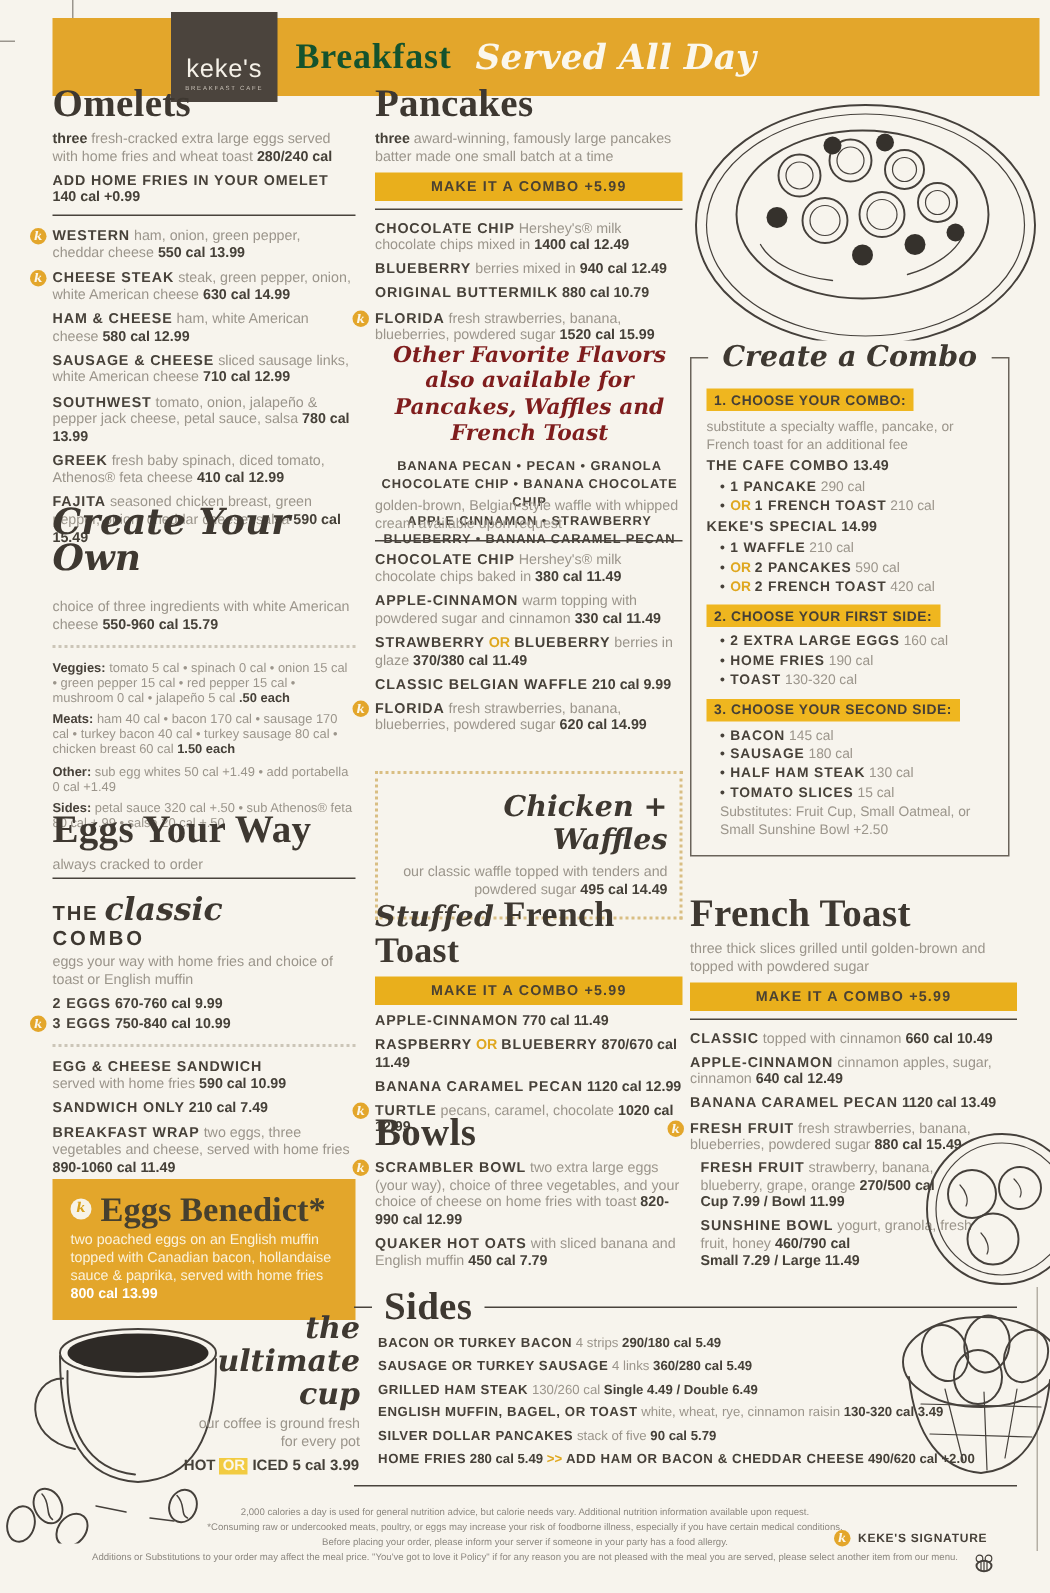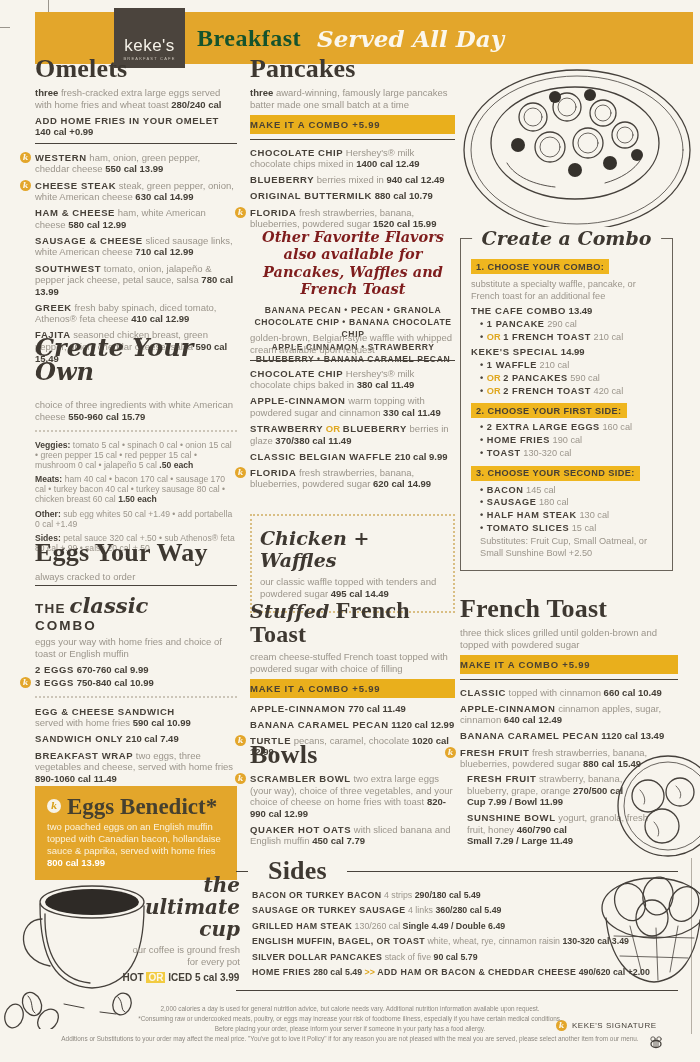--- a/index.html
+++ b/index.html
@@ -10,21 +10,21 @@
   .intro{font-size:9.5px;line-height:1.25;color:#9B958B;margin:0 0 4px}
   .b{font-weight:700;color:#454038}
   .rule{border:0;border-top:1.5px solid #49433C;margin:5px 0 8px}
   .rule-s{border:0;border-top:1.5px solid #49433C;margin:2px 0 7px}
   .dotrule{border:0;border-top:2px dotted #CCC5B8;margin:7px 0 8px}
   .mi{position:relative;font-size:9.5px;line-height:1.22;margin-bottom:4.5px}
   .nm{font-weight:700;color:#474139;letter-spacing:.6px}
   .ds{color:#9B958B}
   .vl{font-weight:700;color:#454038}
   .badge{position:absolute;left:-15px;top:0;width:11px;height:11px;border-radius:50%;background:#E3A62B;color:#FBF7EC;font:italic 700 8px/11px "DejaVu Serif",serif;text-align:center}
-  .banner{background:#E9AF1C;color:#4A4132;font-weight:700;font-size:9.5px;letter-spacing:.8px;text-align:left;padding:4px 0;margin:2px 0 5px}
+  .banner{background:#E9AF1C;color:#4A4132;font-weight:700;font-size:9.5px;letter-spacing:.8px;text-align:center;padding:4px 0;margin:2px 0 5px}
   .or-g{color:#DFA71F;font-weight:700}
   .or-hl{background:#F2CB41;color:#FBF7EC;font-weight:700;padding:0 2px}
   
   .band{left:35px;top:12px;width:658px;height:52px;background:#E3A62B;display:flex;align-items:center;padding-left:162px;box-sizing:border-box}
   .brk{font-family:Liberation Serif, serif;font-weight:700;font-size:24px;color:#14532d;letter-spacing:.5px}
   .sad{font-size:23px;color:#FBF7EC;margin-left:16px}
   .logo{left:114px;top:8px;width:71px;height:60px;background:#4B443D;color:#F5F1E8;display:flex;flex-direction:column;justify-content:flex-end;align-items:center;padding-bottom:7px;box-sizing:border-box}
   .logo-name{font-size:17px;letter-spacing:.5px;line-height:1}
   .logo-sub{font-size:4px;letter-spacing:1.2px;margin-top:2px;color:#C9C2B8}
   
@@ -43,43 +43,43 @@
   .bene-desc{font-size:9.5px;line-height:1.28;color:#FBF2DC}
   .vl2{color:#FFFFFF;font-weight:700}
   
   .coffee-script{font-size:20px;color:#3E3831;text-align:right;line-height:1.1}
   .coffee-desc{font-size:9.5px;color:#9B958B;text-align:right;margin-top:4px;line-height:1.3}
   .coffee-line{font-size:10px;font-weight:700;text-align:center;margin-top:3px;color:#454038}
   
   .flav-script{font-size:14.5px;color:#7f1d1d;text-align:center;line-height:1.2;margin:0 0 6px}
   .flav-line{font-size:8.6px;font-weight:700;letter-spacing:.6px;text-align:center;color:#474139;line-height:1.45}
   
-  .dotbox{border:2px dotted #D9BE83;padding:11px 8px 10px;text-align:left;box-sizing:border-box}
+  .dotbox{border:2px dotted #D9BE83;padding:11px 8px 10px;text-align:right;box-sizing:border-box}
   .cw-title{font-size:19px;color:#3E3831;margin-bottom:5px}
   .cw-desc{font-size:9.5px;color:#9B958B;line-height:1.3}
   
   .frame{border:1.5px solid #6A635A;padding:14px 10px 8px;box-sizing:border-box}
   .frame-title{position:absolute;top:-12px;left:50%;transform:translateX(-50%);background:#F7F4ED;padding:0 10px;font-size:19px;color:#3E3831;white-space:nowrap}
   .step{display:inline-block;background:#EFB61F;color:#453F36;font-weight:700;font-size:9.2px;letter-spacing:.4px;padding:2.5px 5px;margin:6px 0 3px}
   .note{font-size:9.2px;color:#9B958B;line-height:1.25;margin:2px 0 3px}
   .cmb{font-size:9.5px;margin:3px 0 2px}
   .opt{font-size:9.2px;line-height:1.38;padding-left:9px}
   .blt{color:#474139;font-weight:700;margin-right:1px}
   .ocal{color:#9B958B}
   
   .sd{position:relative;font-size:8.8px;line-height:1.25;margin-bottom:4.5px}
   .sd .nm{font-size:8.8px;letter-spacing:.4px}
-  .title-row{display:flex;align-items:center;gap:20px;margin-bottom:6px}
+  .title-row{display:flex;align-items:center;gap:8px;margin-bottom:6px}
   .title-row .ln{flex:0 0 12px;border-top:1.5px solid #49433C}
   .title-row .ln2{flex:1;border-top:1.5px solid #49433C}
   .title-row h2{margin:0}
   
   .legend{display:flex;align-items:center;gap:5px}
   .legend .lbadge{width:11px;height:11px;border-radius:50%;background:#E3A62B;color:#FBF7EC;font:italic 700 8px/11px "DejaVu Serif",serif;text-align:center}
-  .legend .ltxt{font-size:8px;font-weight:400;letter-spacing:.5px;color:#474139}
+  .legend .ltxt{font-size:8px;font-weight:700;letter-spacing:.5px;color:#474139}
   .footer{text-align:center;font-size:6.4px;line-height:1.55;color:#8D8880}
   .mark{background:#9a958d}
   .rline{background:#b5afa5}
   svg.sketch{stroke:#45403b;fill:none;stroke-width:1.3;stroke-linecap:round}
 </style>
 </head>
 <body>
 
 <div class="page">
 
@@ -190,23 +190,23 @@
     <div class="mi"><span class="badge">k</span><span class="nm">FLORIDA</span> <span class="ds">fresh strawberries, banana, blueberries, powdered sugar</span> <span class="vl">620 cal 14.99</span></div>
   </div>
 
   <div class="abs dotbox" style="left:250px;top:514px;width:205px">
     <div class="cw-title script">Chicken + Waffles</div>
     <div class="cw-desc"><span>our classic waffle topped with tenders and powdered sugar</span> <span class="vl">495 cal 14.49</span></div>
   </div>
 
   <div class="abs" style="left:250px;top:598px;width:205px">
     <h2 class="sec" style="font-size:24px"><span class="script" style="font-size:19px;font-family:'DejaVu Serif',serif">Stuffed</span> <span>French Toast</span></h2>
-    <p class="intro">cream cheese-stuffed French toast topped with powdered sugar with choice of filling</p>
     <div class="banner">MAKE IT A COMBO +5.99</div>
     <div class="mi"><span class="nm">APPLE-CINNAMON</span> <span class="vl">770 cal 11.49</span></div>
+    <div class="mi"><span class="nm">RASPBERRY</span> <span class="or-g">OR</span> <span class="nm">BLUEBERRY</span> <span class="vl">870/670 cal 11.49</span></div>
     <div class="mi"><span class="nm">BANANA CARAMEL PECAN</span> <span class="vl">1120 cal 12.99</span></div>
     <div class="mi"><span class="badge">k</span><span class="nm">TURTLE</span> <span class="ds">pecans, caramel, chocolate</span> <span class="vl">1020 cal 12.99</span></div>
   </div>
 
   <svg class="abs sketch" style="left:455px;top:55px" width="240" height="180" viewBox="0 0 240 180">
     <ellipse cx="122" cy="95" rx="113" ry="80"></ellipse>
     <ellipse cx="122" cy="95" rx="106" ry="74" stroke-width="0.8"></ellipse>
     <ellipse cx="120" cy="88" rx="84" ry="56"></ellipse>
     <circle cx="78" cy="62" r="14"></circle>
       <circle cx="78" cy="62" r="9" stroke-width="0.8"></circle>

